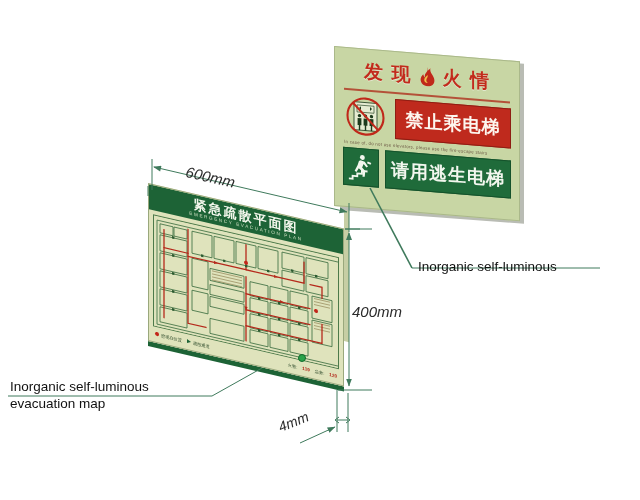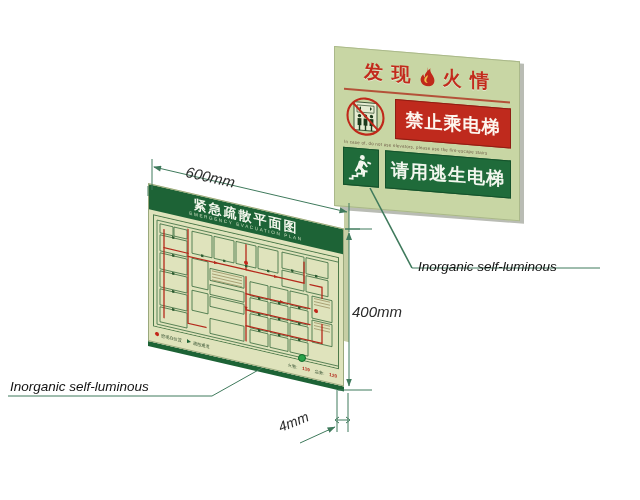--- a/index.html
+++ b/index.html
@@ -142,21 +142,21 @@
   .dim400{left:352px;top:303px;font-style:italic;}
   .dim4{left:276px;top:420px;transform:rotate(-22deg);transform-origin:0 0;font-style:italic;font-size:14px;}
 
   
   .callout{
     position:absolute;font-size:13.5px;line-height:17px;color:#111;
     white-space:nowrap;font-family:"Liberation Sans", sans-serif;
   }
   #callout-sign{left:418px;top:258px;}
   #callout-map{left:10px;top:378px;}
-  .callout .l1{display:block;font-style:italic;}
+  .callout .l1{display:block;}
   .callout .l2{display:block;}
 
   svg.overlay{position:absolute;left:0;top:0;width:640px;height:500px;pointer-events:none;}
 </style>
 </head>
 <body>
 
 <div id="stage">
 
   <div id="map-wrap">
@@ -405,15 +405,16 @@
   <div class="dimtext dim600 nosel">600mm</div>
   <div class="dimtext dim400 nosel">400mm</div>
   <div class="dimtext dim4 nosel">4mm</div>
 
   <div class="callout" id="callout-sign">
     <span class="l1">Inorganic self-luminous</span>
   </div>
 
   <div class="callout" id="callout-map">
     <span class="l1">Inorganic self-luminous</span>
+    <span class="l2">evacuation map</span>
   </div>
 
 </div>
 
 </body></html>

